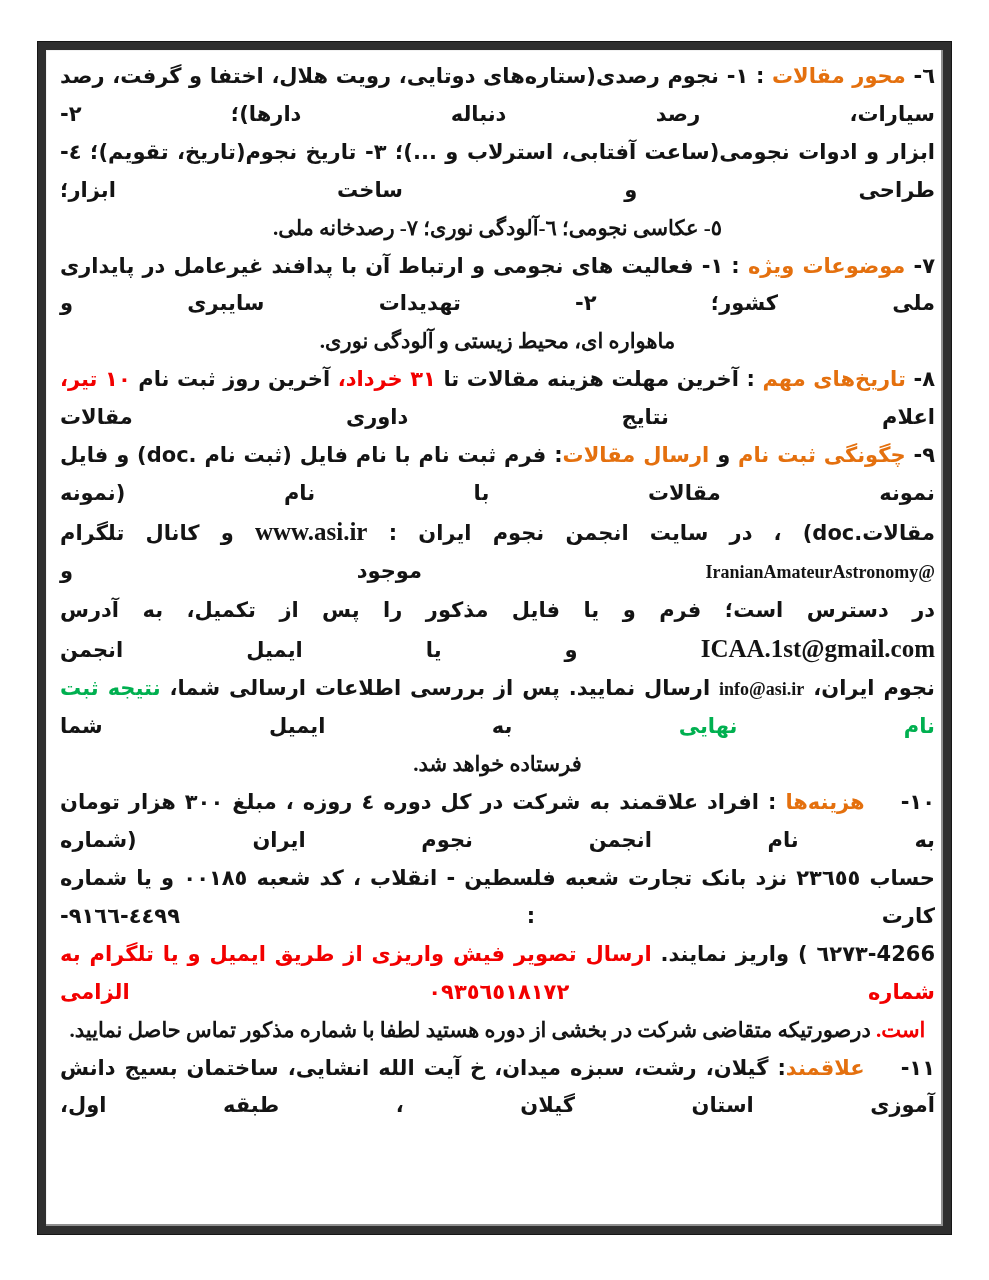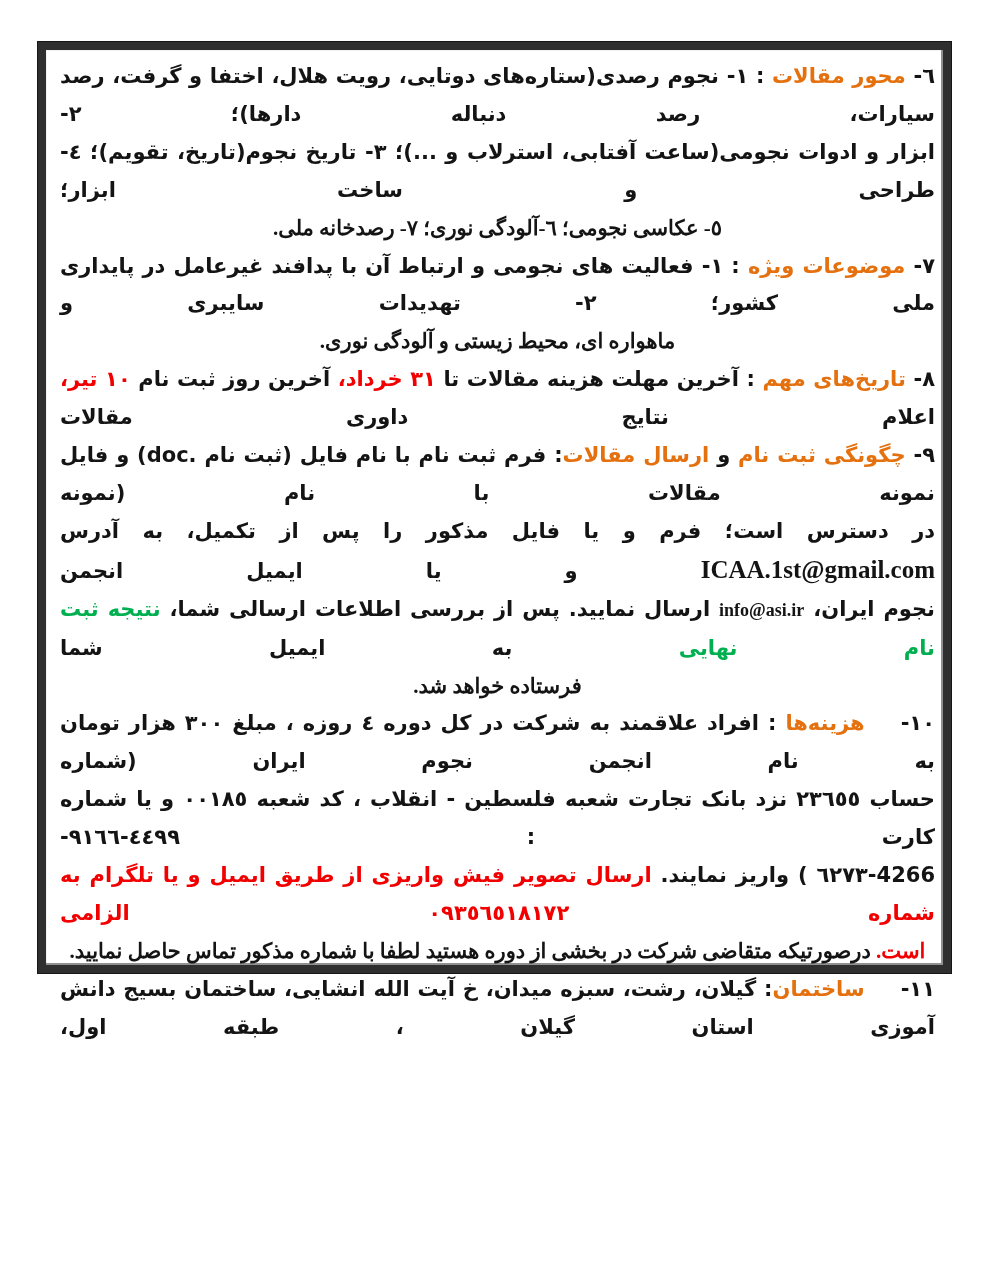--- a/index.html
+++ b/index.html
@@ -4,21 +4,21 @@
 <style>
   html,body{margin:0;padding:0;}
   body{
     width:989px;height:1280px;position:relative;
     background:#ffffff;
     font-family:"DejaVu Sans",sans-serif;
     -webkit-font-smoothing:antialiased;
     overflow:hidden;
   }
   .frame{
-    position:absolute;left:38px;top:42px;width:913px;height:931px;
+    position:absolute;left:38px;top:42px;width:913px;height:1192px;
     box-sizing:border-box;
     border:8px solid #2f2f2f;
     outline:1px solid #161616;
     box-shadow: inset -2px -2px 0 0 #909090, inset 1px 1px 0 0 #f2f2f2;
     background:#ffffff;
   }
   .content{
     position:absolute;inset:0;
     padding:8px 8px 0 14px;
     box-sizing:border-box;
@@ -51,22 +51,23 @@
 
 <div class="frame">
   <div class="content" id="doc-body">
       <div class="line just" dir="rtl"><span class="run">٦- </span><span class="run c-orange">محور مقالات</span><span class="run"> : ١- نجوم رصدی(ستاره‌های دوتایی، رویت هلال، اختفا و گرفت، رصد سیارات، رصد دنباله دارها)؛ ٢-</span></div>
       <div class="line just" dir="rtl"><span class="run">ابزار و ادوات نجومی(ساعت آفتابی، استرلاب و ...)؛ ٣- تاریخ نجوم(تاریخ، تقویم)؛ ٤- طراحی و ساخت ابزار؛</span></div>
       <div class="line center" dir="rtl"><span class="run">٥- عکاسی نجومی؛ ٦-آلودگی نوری؛ ٧- رصدخانه ملی.</span></div>
       <div class="line just" dir="rtl"><span class="run">٧- </span><span class="run c-orange">موضوعات ویژه</span><span class="run"> : ١- فعالیت های نجومی و ارتباط آن با پدافند غیرعامل در پایداری ملی کشور؛ ٢- تهدیدات سایبری و</span></div>
       <div class="line center" dir="rtl"><span class="run">ماهواره ای، محیط زیستی و آلودگی نوری.</span></div>
       <div class="line just" dir="rtl"><span class="run">٨- </span><span class="run c-orange">تاریخ‌های مهم</span><span class="run"> : آخرین مهلت هزینه مقالات تا  </span><span class="run c-red">٣١ خرداد،</span><span class="run"> آخرین روز ثبت نام </span><span class="run c-red">١٠ تیر،</span><span class="run"> اعلام نتایج داوری مقالات</span></div>
       <div class="line just" dir="rtl"><span class="run">٩- </span><span class="run c-orange">چگونگی ثبت نام</span><span class="run"> و </span><span class="run c-orange">ارسال مقالات</span><span class="run">: فرم ثبت نام با نام فایل (ثبت نام .doc) و فایل نمونه مقالات با نام (نمونه</span></div>
+      <div class="line just" dir="rtl"><span class="run">مقالات.doc) ، در سایت انجمن نجوم ایران :  </span><span class="run lat-lg">www.asi.ir</span><span class="run"> و کانال تلگرام </span><span class="run lat-sm">@IranianAmateurAstronomy</span><span class="run"> موجود و</span></div>
       <div class="line just" dir="rtl"><span class="run">در دسترس است؛ فرم و یا فایل مذکور را پس از تکمیل، به آدرس </span><span class="run lat-lg">ICAA.1st@gmail.com</span><span class="run"> و یا ایمیل انجمن</span></div>
       <div class="line just" dir="rtl"><span class="run">نجوم ایران، </span><span class="run lat-md">info@asi.ir</span><span class="run"> ارسال نمایید. پس از بررسی اطلاعات ارسالی شما، </span><span class="run c-green">نتیجه ثبت نام نهایی</span><span class="run"> به ایمیل شما</span></div>
       <div class="line center" dir="rtl"><span class="run">فرستاده خواهد شد.</span></div>
       <div class="line just" dir="rtl"><span class="run">١٠-</span><span class="run tab"></span><span class="run c-orange">هزینه‌ها</span><span class="run"> : افراد علاقمند به شرکت در کل دوره ٤ روزه ، مبلغ ٣٠٠ هزار تومان به نام انجمن نجوم ایران (شماره</span></div>
       <div class="line just" dir="rtl"><span class="run">حساب ٢٣٦٥٥  نزد بانک تجارت شعبه فلسطین - انقلاب ، کد شعبه ٠٠١٨٥   و یا شماره کارت : ٤٤٩٩-٩١٦٦-</span></div>
       <div class="line just" dir="rtl"><span class="run">4266-٦٢٧٣ ) واریز نمایند. </span><span class="run c-red">ارسال تصویر فیش واریزی از طریق ایمیل و یا تلگرام به شماره ٠٩٣٥٦٥١٨١٧٢ الزامی</span></div>
       <div class="line center" dir="rtl"><span class="run c-red">است.</span><span class="run"> درصورتیکه متقاضی شرکت در بخشی از دوره هستید لطفا با شماره مذکور تماس حاصل نمایید.</span></div>
-      <div class="line just" dir="rtl"><span class="run">١١-</span><span class="run tab"></span><span class="run c-orange">ساختمان</span><span class="run">: گیلان، رشت، سبزه میدان، خ آیت الله انشایی، ساختمان بسیج دانش آموزی استان گیلان ، طبقه اول،</span></div>
+      <div class="line just" dir="rtl"><span class="run">١١-</span><span class="run tab"></span><span class="run c-orange">علاقمند</span><span class="run">: گیلان، رشت، سبزه میدان، خ آیت الله انشایی، ساختمان بسیج دانش آموزی استان گیلان ، طبقه اول،</span></div>
     </div>
 </div>
 
 </body></html>

